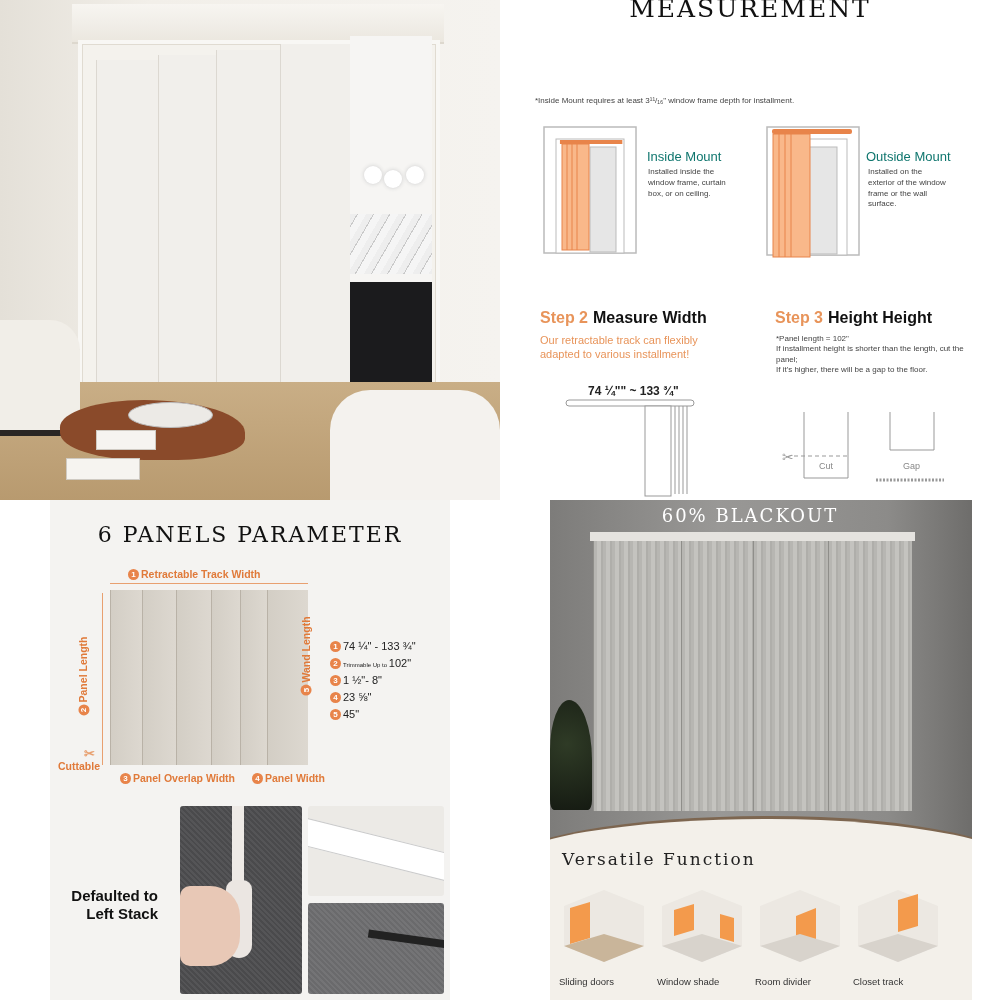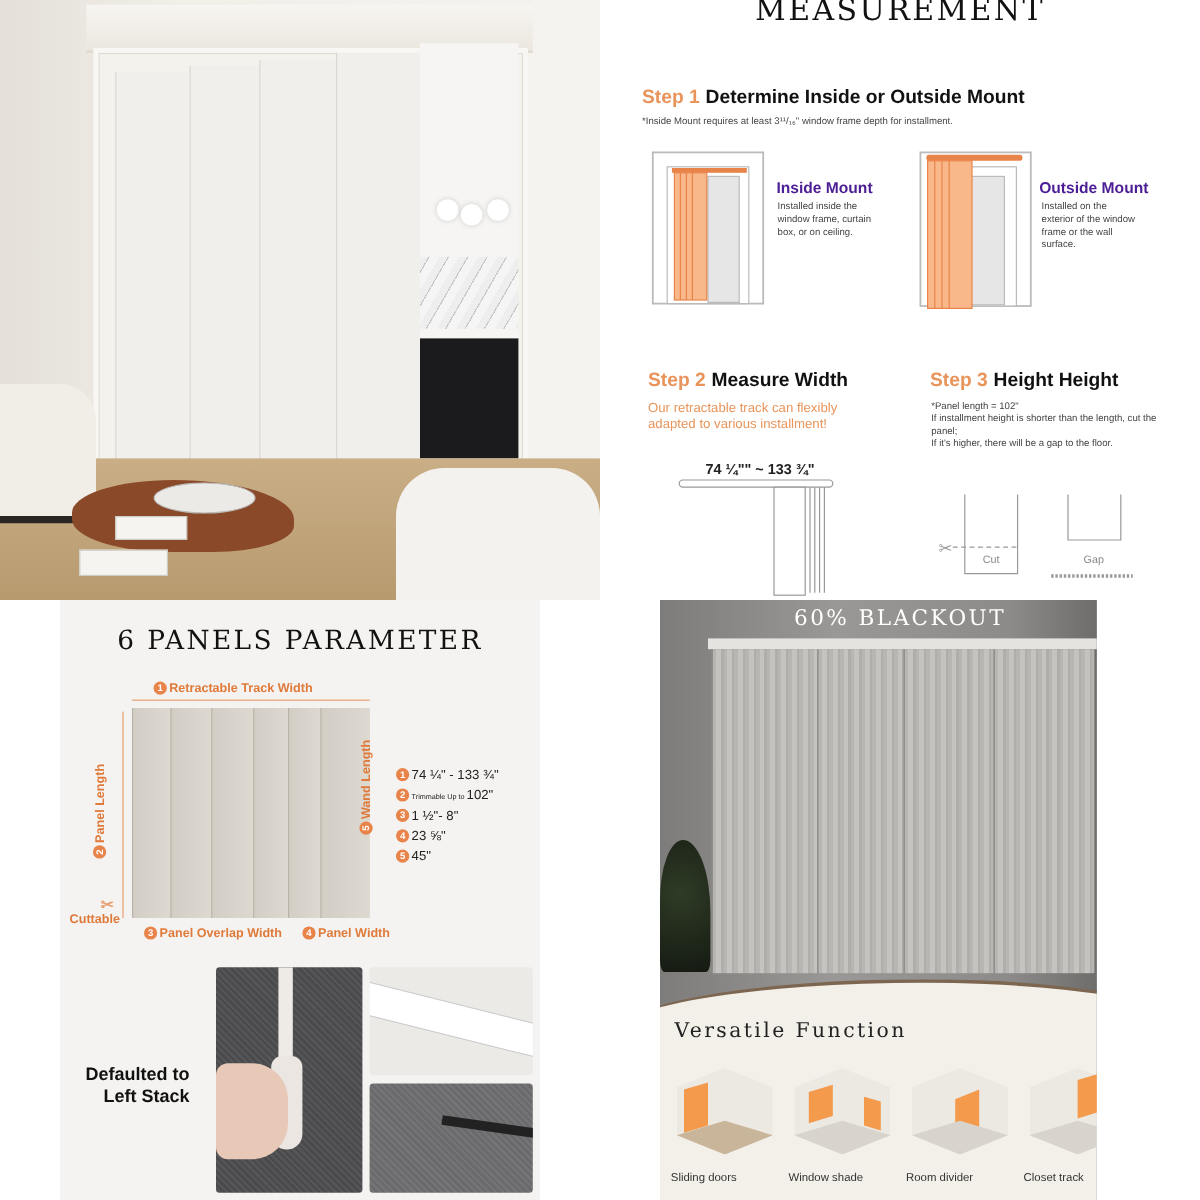--- a/index.html
+++ b/index.html
@@ -1,21 +1,21 @@
 <!DOCTYPE html>
 <html><head>
 <meta charset="utf-8">
 <style>
   * { box-sizing: border-box; margin: 0; padding: 0; }
   html, body { width: 1000px; height: 1000px; overflow: hidden; background: #fff; font-family: "Liberation Sans", sans-serif; }
   .q { position: absolute; width: 500px; height: 500px; overflow: hidden; }
   #q1 { left: 0; top: 0; background: #efece6; }
   #q2 { left: 500px; top: 0; background: #fff; }
   #q3 { left: 50px; top: 500px; width: 400px; background: #f4f3f1; }
-  #q4 { left: 550px; top: 500px; width: 364px; background: #8e8d8b; }
+  #q4 { left: 550px; top: 500px; width: 422px; background: #8e8d8b; }
 
   
   .wall { position: absolute; inset: 0; background: linear-gradient(90deg,#e4e0d8 0%,#f2efe9 30%,#f5f3ef 100%); }
   .molding { position: absolute; left: 72px; top: 4px; width: 372px; height: 40px; background: linear-gradient(#f7f5f1,#ebe7df); border-bottom: 2px solid #ddd8ce; }
   .doorframe { position: absolute; left: 78px; top: 40px; width: 362px; height: 352px; background: #f4f2ed; border: 4px solid #f8f7f4; box-shadow: inset 0 0 0 1px #e0dbd1; }
   .kitchen { position: absolute; left: 350px; top: 36px; width: 82px; height: 346px; background: #f6f5f3; }
   .kitchen .marble { position: absolute; left: 0; top: 178px; width: 82px; height: 60px; background: repeating-linear-gradient(120deg,#eee 0 6px,#c9c9c9 6px 7px,#f5f5f5 7px 14px); }
   .kitchen .cab { position: absolute; left: 0; top: 246px; width: 82px; height: 100px; background: #1b1b1d; }
   .kitchen .lamp { position: absolute; top: 130px; width: 18px; height: 18px; border-radius: 50%; background: #fff; box-shadow: 0 0 4px #ccc; }
   .panelq1 { position: absolute; top: 44px; height: 338px; background: #f1efeb; border-left: 1px solid #dcd8d1; }
@@ -25,21 +25,21 @@
   .table { position: absolute; left: 60px; top: 400px; width: 185px; height: 60px; background: #8a4a2a; border-radius: 50% 60% 40% 50%; }
   .tray { position: absolute; left: 128px; top: 402px; width: 85px; height: 26px; border-radius: 50%; background: #eceae6; border: 1px solid #bbb; }
   .book { position: absolute; background: #f6f4f0; border: 1px solid #cfcac2; }
 
   
   .h-serif { font-family: "DejaVu Serif", serif; letter-spacing: 2px; font-weight: normal; color: #111; }
   .q2-title { position: absolute; left: 0; width: 500px; top: -6px; text-align: center; font-size: 25px; }
   .step { position: absolute; font-weight: bold; font-size: 16px; color: #111; white-space: nowrap; }
   .step .num { color: #e8945a; margin-right: 5px; }
   .note { position: absolute; font-size: 8px; color: #444; line-height: 1.3; }
-  .mount-title { position: absolute; font-weight: bold; font-size: 13px; color: #4c1d95; }
+  .mount-title { position: absolute; font-weight: normal; font-size: 13px; color: #0f766e; }
   .mount-desc { position: absolute; font-size: 8px; line-height: 1.35; color: #444; width: 80px; }
   .orange-sub { position: absolute; font-weight: normal; font-size: 11px; color: #e8945a; line-height: 1.3; }
   .svgabs { position: absolute; }
 
   
   .q3-title { position: absolute; left: 0; width: 400px; top: 22px; text-align: center; font-size: 22px; }
   .olab { position: absolute; color: #e07a3a; font-weight: bold; font-size: 10.5px; white-space: nowrap; }
   .badge { display: inline-block; width: 11px; height: 11px; border-radius: 50%; background: #e8844a; color: #fff; font-size: 8px; line-height: 11px; text-align: center; vertical-align: 1px; margin-right: 2px; font-weight: bold; }
   .spec { position: absolute; left: 280px; font-size: 11px; color: #222; white-space: nowrap; }
   .spec .small { font-size: 6px; }
@@ -82,23 +82,20 @@
   <div class="table"></div>
   <div class="tray"></div>
   <div class="book" style="left:96px;top:430px;width:60px;height:20px"></div>
   <div class="book" style="left:66px;top:458px;width:74px;height:22px"></div>
   <div class="sofa2"></div>
 </div>
 
 <div class="q" id="q2">
   <div class="q2-title h-serif">MEASUREMENT</div>
 
-  <div class="step" style="left:35px;top:73px">
-    <span class="num">Step 1</span><span>Determine Inside or Outside Mount</span>
-  </div>
   <div class="note" style="left:35px;top:96px">*Inside Mount requires at least 3¹¹/₁₆" window frame depth for installment.</div>
 
   <svg class="svgabs" style="left:42px;top:125px" width="100" height="130">
     <rect x="2" y="2" width="92" height="126" fill="#fff" stroke="#bbb" stroke-width="1.5"></rect>
     <rect x="14" y="14" width="68" height="114" fill="#fff" stroke="#bbb"></rect>
     <rect x="48" y="22" width="26" height="105" fill="#e6e6e6" stroke="#bbb"></rect>
     <rect x="18" y="15" width="80" height="4" fill="#e8844a" transform="translate(0,0) scale(0.78,1) translate(5,0)"></rect>
     <rect x="20" y="19" width="27" height="106" fill="#f9b88a" stroke="#e8844a"></rect>
     <line x1="25" y1="19" x2="25" y2="125" stroke="#e8844a"></line>
       <line x1="30" y1="19" x2="30" y2="125" stroke="#e8844a"></line>

